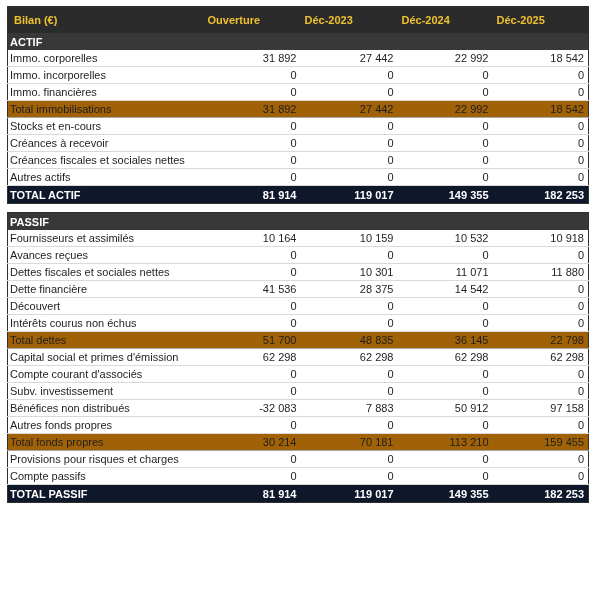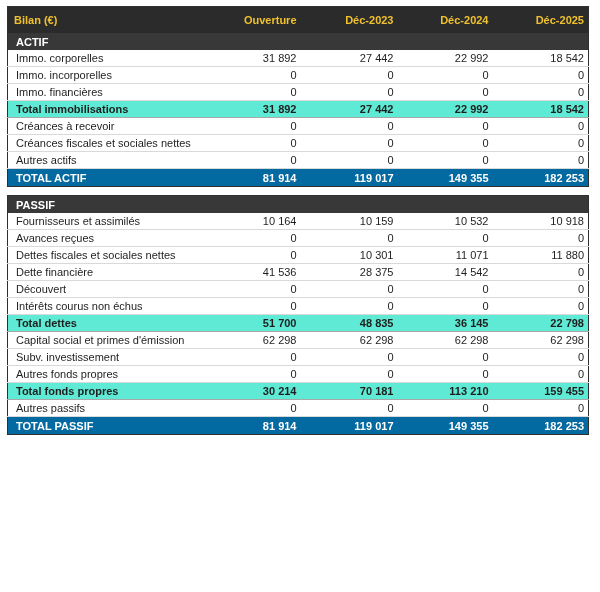--- a/index.html
+++ b/index.html
@@ -36,47 +36,47 @@
     height: 16px;
     overflow: hidden;
     white-space: nowrap;
     vertical-align: middle;
   }
   thead th {
     background: #2b2b2b;
     color: #f0c12f;
     font-weight: 700;
     height: 26px;
-    text-align: right;
+    text-align: left;
   }
   thead th.label { text-align: left; padding-left: 6px; }
 
-  td.label { text-align: left; padding-left: 8px; }
+  td.label { text-align: left; padding-left: 2px; }
   td.num   { text-align: right; }
 
   tr.row-normal td {
     background: #ffffff;
     border-bottom: 1px solid #d9d9d9;
   }
   tr.row-normal:last-child td { border-bottom: none; }
 
   tr.row-subtotal td {
-    background: #5eead4;
-    font-weight: 700;
+    background: #a16207;
+    font-weight: 400;
     border-top: 1px solid #a8a8a8;
     border-bottom: 1px solid #a8a8a8;
   }
   tr.row-section td {
     background: #383838;
     color: #ffffff;
     font-weight: 700;
     height: 17px;
   }
   tr.row-total td {
-    background: #0369a1;
+    background: #0f172a;
     color: #ffffff;
     font-weight: 700;
     height: 17px;
     border-top: 1px solid #2f2f2f;
     margin-top: 42px;
   }
 </style>
 </head>
 <body>
 
@@ -129,20 +129,27 @@
           <td class="num">0</td>
         </tr>
         <tr class="row-subtotal">
           <td class="label">Total immobilisations</td>
           <td class="num">31 892</td>
           <td class="num">27 442</td>
           <td class="num">22 992</td>
           <td class="num">18 542</td>
         </tr>
         <tr class="row-normal">
+          <td class="label">Stocks et en-cours</td>
+          <td class="num">0</td>
+          <td class="num">0</td>
+          <td class="num">0</td>
+          <td class="num">0</td>
+        </tr>
+        <tr class="row-normal">
           <td class="label">Créances à recevoir</td>
           <td class="num">0</td>
           <td class="num">0</td>
           <td class="num">0</td>
           <td class="num">0</td>
         </tr>
         <tr class="row-normal">
           <td class="label">Créances fiscales et sociales nettes</td>
           <td class="num">0</td>
           <td class="num">0</td>
@@ -232,42 +239,63 @@
           <td class="num">22 798</td>
         </tr>
         <tr class="row-normal">
           <td class="label">Capital social et primes d'émission</td>
           <td class="num">62 298</td>
           <td class="num">62 298</td>
           <td class="num">62 298</td>
           <td class="num">62 298</td>
         </tr>
         <tr class="row-normal">
+          <td class="label">Compte courant d'associés</td>
+          <td class="num">0</td>
+          <td class="num">0</td>
+          <td class="num">0</td>
+          <td class="num">0</td>
+        </tr>
+        <tr class="row-normal">
           <td class="label">Subv. investissement</td>
           <td class="num">0</td>
           <td class="num">0</td>
           <td class="num">0</td>
           <td class="num">0</td>
+        </tr>
+        <tr class="row-normal">
+          <td class="label">Bénéfices non distribués</td>
+          <td class="num">-32 083</td>
+          <td class="num">7 883</td>
+          <td class="num">50 912</td>
+          <td class="num">97 158</td>
         </tr>
         <tr class="row-normal">
           <td class="label">Autres fonds propres</td>
           <td class="num">0</td>
           <td class="num">0</td>
           <td class="num">0</td>
           <td class="num">0</td>
         </tr>
         <tr class="row-subtotal">
           <td class="label">Total fonds propres</td>
           <td class="num">30 214</td>
           <td class="num">70 181</td>
           <td class="num">113 210</td>
           <td class="num">159 455</td>
         </tr>
         <tr class="row-normal">
-          <td class="label">Autres passifs</td>
+          <td class="label">Provisions pour risques et charges</td>
+          <td class="num">0</td>
+          <td class="num">0</td>
+          <td class="num">0</td>
+          <td class="num">0</td>
+        </tr>
+        <tr class="row-normal">
+          <td class="label">Compte passifs</td>
           <td class="num">0</td>
           <td class="num">0</td>
           <td class="num">0</td>
           <td class="num">0</td>
         </tr>
         <tr class="row-total">
           <td class="label">TOTAL PASSIF</td>
           <td class="num">81 914</td>
           <td class="num">119 017</td>
           <td class="num">149 355</td>

